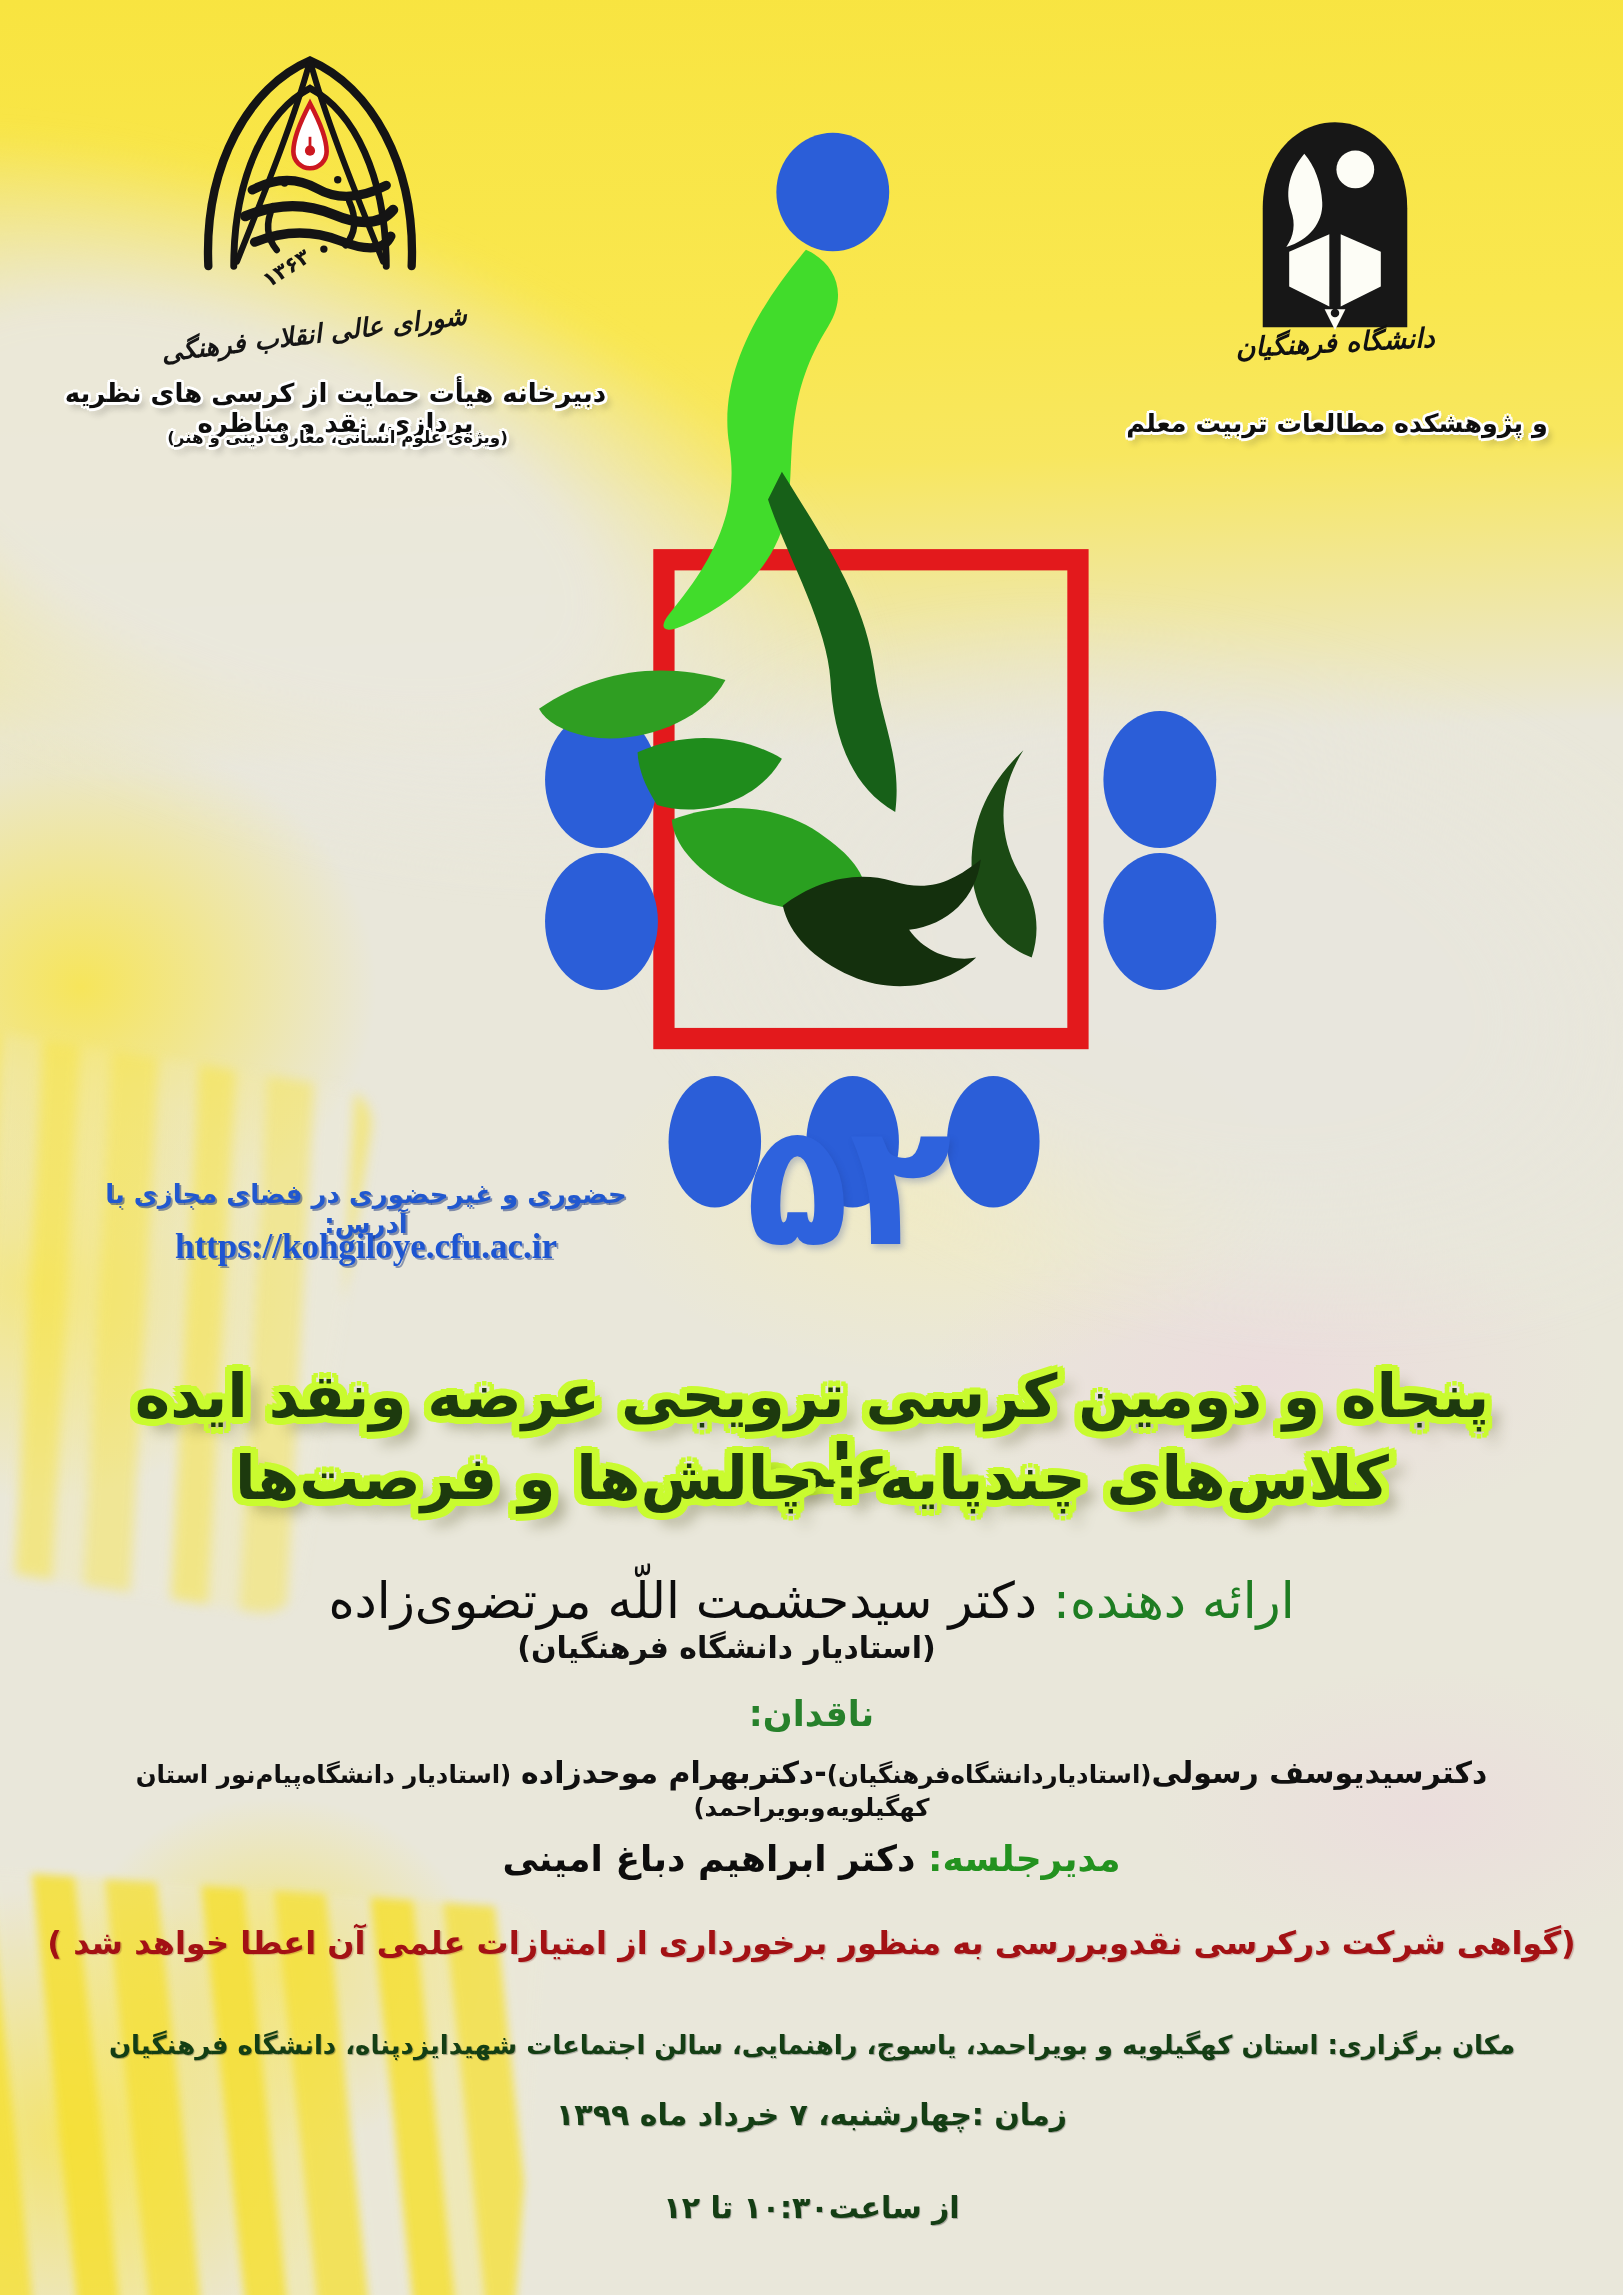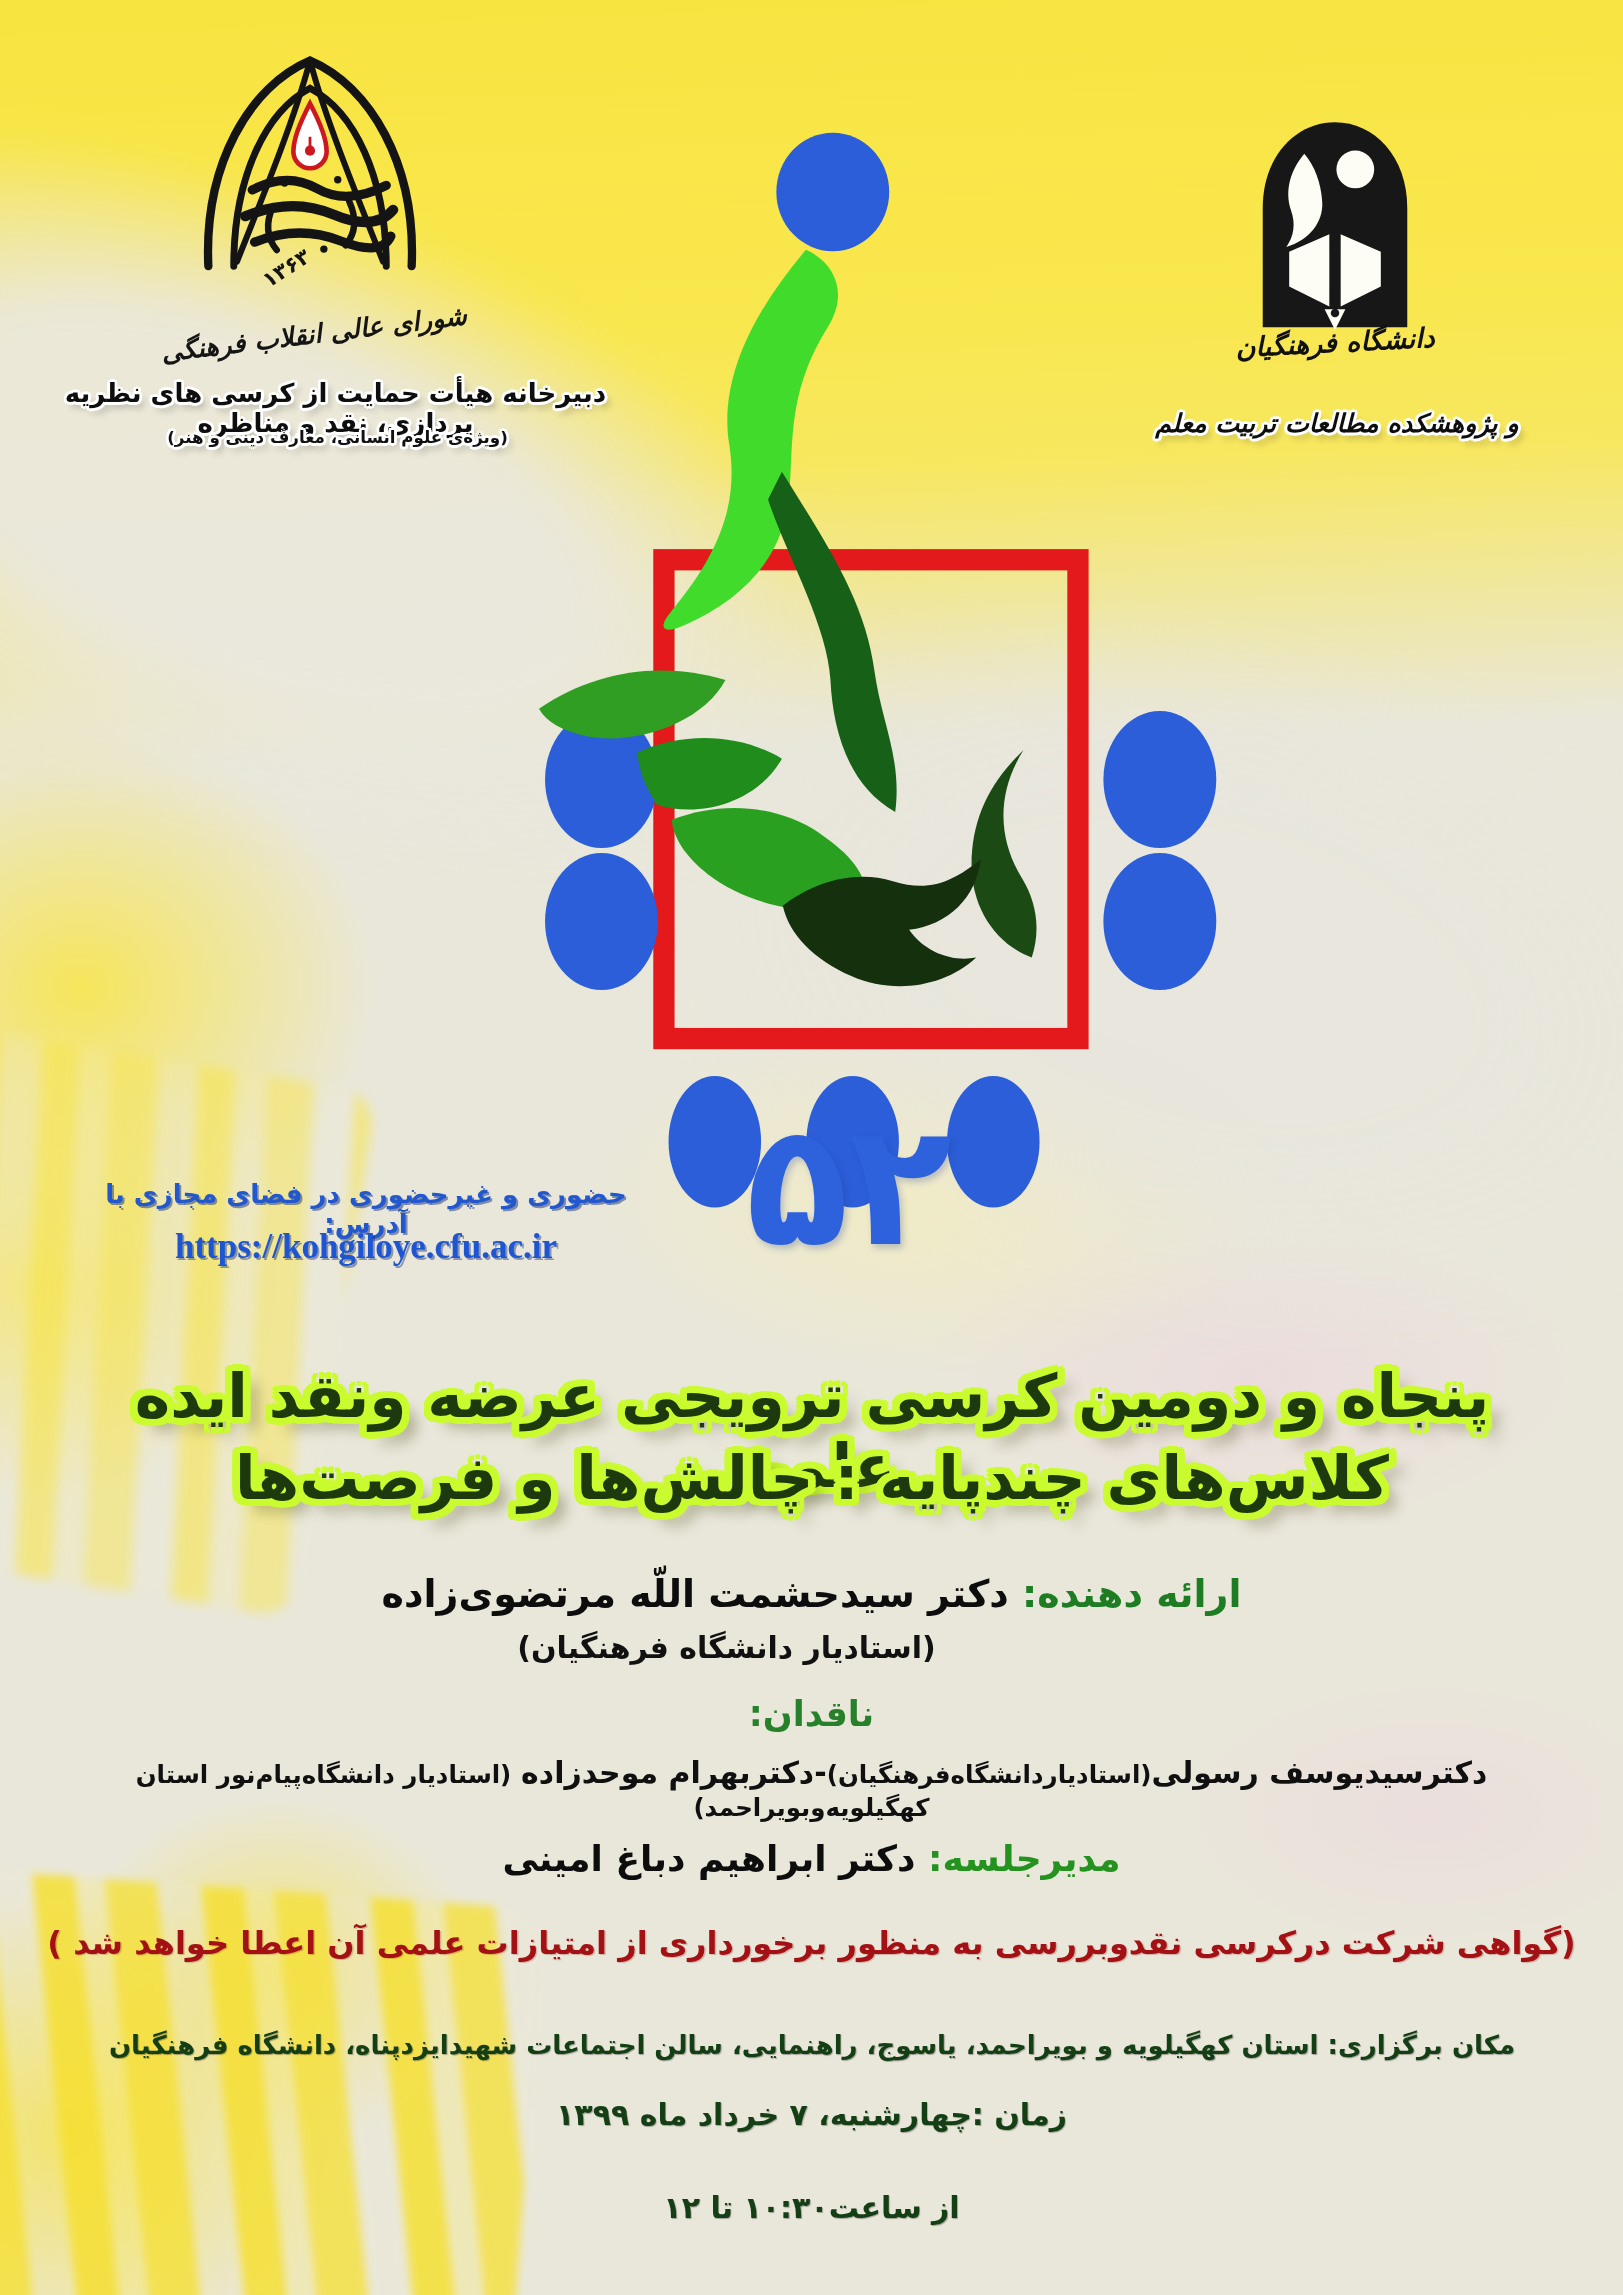--- a/index.html
+++ b/index.html
@@ -33,38 +33,38 @@
   .outline-white{ text-shadow:2.8px 0 0 #fff,-2.8px 0 0 #fff,0 2.8px 0 #fff,0 -2.8px 0 #fff,
     2.3px 2.3px 0 #fff,-2.3px 2.3px 0 #fff,2.3px -2.3px 0 #fff,-2.3px -2.3px 0 #fff, 4.6px 5.6px 6.5px rgba(40,40,40,.25);}
   .tl-callig{left:106px; top:319px; width:416px; font-family:"DejaVu Serif", serif; font-style:italic;
     font-weight:bold; font-size:26px; color:#151515; transform:rotate(-7deg);}
   .tl-line1{left:28px; top:378px; width:615px; font-size:26px; font-weight:bold; color:#0e0e0e; letter-spacing:-0.5px;}
   .tl-line2{left:74px; top:427px; width:527px; font-size:16.7px; font-weight:bold; color:#111;}
 
   .tr-callig{left:1217px; top:327px; width:236px; font-family:"DejaVu Serif", serif; font-style:italic;
     font-weight:bold; font-size:27px; color:#111; transform:rotate(-3deg);}
   .tr-line1{left:1078px; top:373px; width:518px; font-size:25.4px; font-weight:bold; color:#0e0e0e;}
-  .tr-line2{left:1078px; top:408px; width:518px; font-size:25.4px; font-weight:bold; color:#0e0e0e;font-style:italic;}
+  .tr-line2{left:1078px; top:408px; width:518px; font-size:25.4px; font-weight:bold; color:#0e0e0e;}
 
   .num52{left:664px; top:1101px; width:370px; font-size:169px; line-height:1; font-weight:bold;
     color:#2e62dd; text-shadow:2.8px 3.7px 6.5px rgba(30,60,140,.25);}
   .att-line{left:65px; top:1179px; width:602px; font-size:26px; font-weight:bold; color:#2158cf;
     text-shadow:1.9px 1.9px 0 rgba(22,48,120,.5);}
   .att-url{left:65px; top:1227px; width:602px; direction:ltr; font-family:"Liberation Serif", serif;
     font-size:35px; font-weight:bold; color:#1d55d2; text-shadow:1.9px 1.9px 0 rgba(22,48,120,.45);}
 
   .title-l{left:56px; width:1512px; font-size:60px; font-weight:900; color:#1d3a0e; letter-spacing:-0.9px;
     text-shadow:
       -7.4px 0 0 #c9fb2f,7.4px 0 0 #c9fb2f,0 -7.4px 0 #c9fb2f,0 7.4px 0 #c9fb2f,
       -5.6px -5.6px 0 #c9fb2f,5.6px -5.6px 0 #c9fb2f,-5.6px 5.6px 0 #c9fb2f,5.6px 5.6px 0 #c9fb2f,
       -7.4px 3.7px 0 #c9fb2f,7.4px 3.7px 0 #c9fb2f,-7.4px -3.7px 0 #c9fb2f,7.4px -3.7px 0 #c9fb2f,
       14px 12px 14px rgba(80,80,30,.4);}
   .title-1{top:1361px;} .title-2{top:1443px;}
 
-  .presenter{left:0; top:1572px; width:1623px; font-size:38px; font-weight:bold; color:#0d0d0d;}
+  .presenter{left:0; top:1572px; width:1623px; font-size:50px; font-weight:normal; color:#0d0d0d;}
   .green-label{color:#1e7d22;}
   .presenter-aff{left:0; top:1630px; width:1453px; font-size:30px; font-weight:bold; color:#111;}
   .critics-label{left:0; top:1694px; width:1623px; font-size:35px; font-weight:bold; color:#27812b;}
   .critics-line{left:18.5px; top:1755px; width:1586px; font-size:28px; font-weight:bold; color:#101010; letter-spacing:-0.5px;}
   .critics-line .nm{font-weight:900; font-size:30px;}
   .critics-line .af{font-size:24.5px;}
   .moderator{left:0; top:1838px; width:1623px; font-size:36px; font-weight:bold; color:#0d0d0d;}
   .cert{left:46px; top:1924px; width:1531px; font-size:32px; font-weight:bold; color:#a31114;
     text-shadow:1.4px 1.4px 0.9px rgba(120,20,20,.25);}
   .venue{left:28px; top:2030px; width:1568px; font-size:26px; font-weight:bold; color:#143e14;

